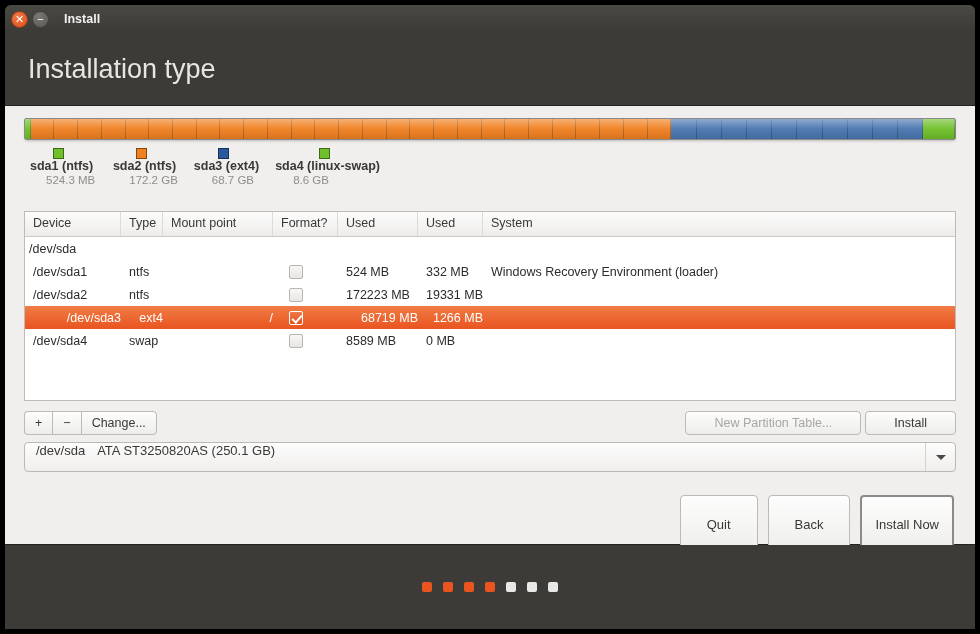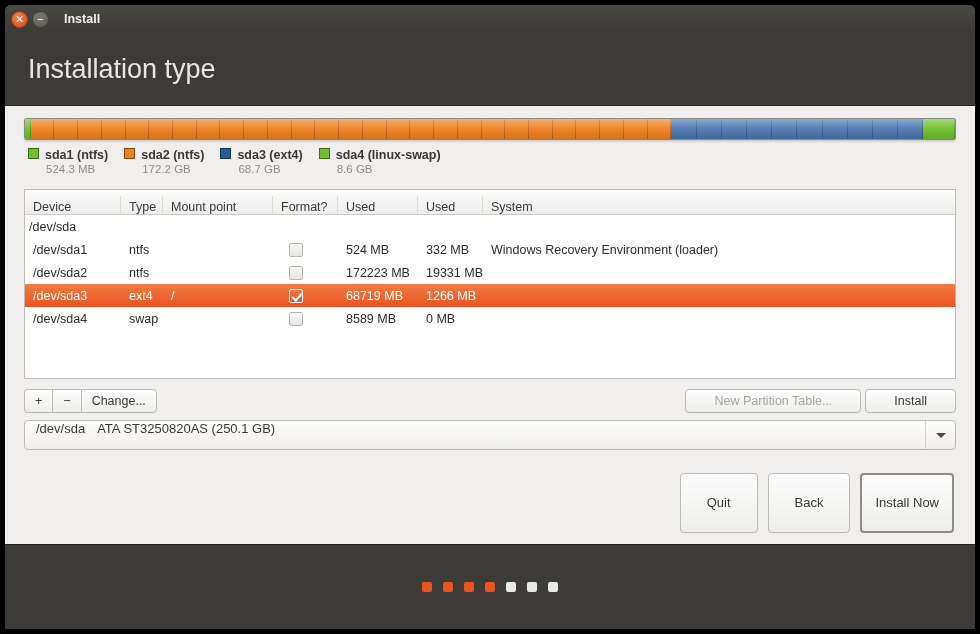--- a/index.html
+++ b/index.html
@@ -74,48 +74,47 @@
     background: linear-gradient(to bottom, rgba(255,255,255,.38), rgba(255,255,255,.05) 48%, rgba(0,0,0,.10));
   }
   .seg .ticks { position: absolute; inset: 0; display: flex; }
   .seg .ticks i { flex: 1; border-right: 1px solid rgba(0,0,0,.22); }
   .legend {
     display: flex; align-items: flex-start;
     margin: 8px 0 0 2px;
     padding-left: 2px;
   }
   .legend-item { margin-right: 16px; }
-  .legend-top { display: flex; align-items: flex-start; }
+  .legend-top { display: flex; align-items: center; flex-direction: column; }
   .swatch {
     width: 11px; height: 11px; margin-right: 6px;
     border: 1px solid rgba(0,0,0,.45);
   }
   .legend-name {
     font-size: 12.5px; font-weight: bold; color: #3a3836;
   }
   .legend-size {
     font-size: 11.5px; color: #908d89;
-    margin: 1px 0 5px 18px;
+    margin: 1px 0 16px 18px;
   }
   
   .table {
     margin: 9px 19px 0 19px;
     background: #fff;
     border: 1px solid #bfbcb8;
     height: 190px;
     overflow: hidden;
   }
   .thead {
     display: flex;
     height: 25px;
     background: linear-gradient(to bottom, #fcfcfc, #eeecea);
     border-bottom: 1px solid #cdc9c5;
     font-size: 12.5px;
     color: #3a3836;
-    align-items: flex-end;
   }
   .thead > div {
     padding: 4px 0 0 8px;
     border-right: 1px solid #dedbd7;
     white-space: nowrap;
   }
   .thead > div:last-child { border-right: none; }
   .c-device { width: 96px; }
   .c-type   { width: 42px; }
   .c-mount  { width: 110px; }
@@ -128,20 +127,21 @@
     height: 23px;
     font-size: 12.5px;
     color: #2b2b2b;
     align-items: center;
   }
   .trow > div { padding-left: 8px; white-space: nowrap; overflow: hidden; }
   .trow.disk > div { padding-left: 4px; }
   .trow.selected {
     background: linear-gradient(to bottom, #f07c45, #e95420);
     color: #ffffff;
+    text-align: right;
   }
   .cb {
     width: 14px; height: 14px;
     border: 1px solid #b9b5b1;
     border-radius: 2px;
     background: linear-gradient(to bottom, #f7f6f5, #e8e6e4);
     display: inline-block;
   }
   .cb.checked {
     background: linear-gradient(to bottom, #f0794a, #e1541d);

